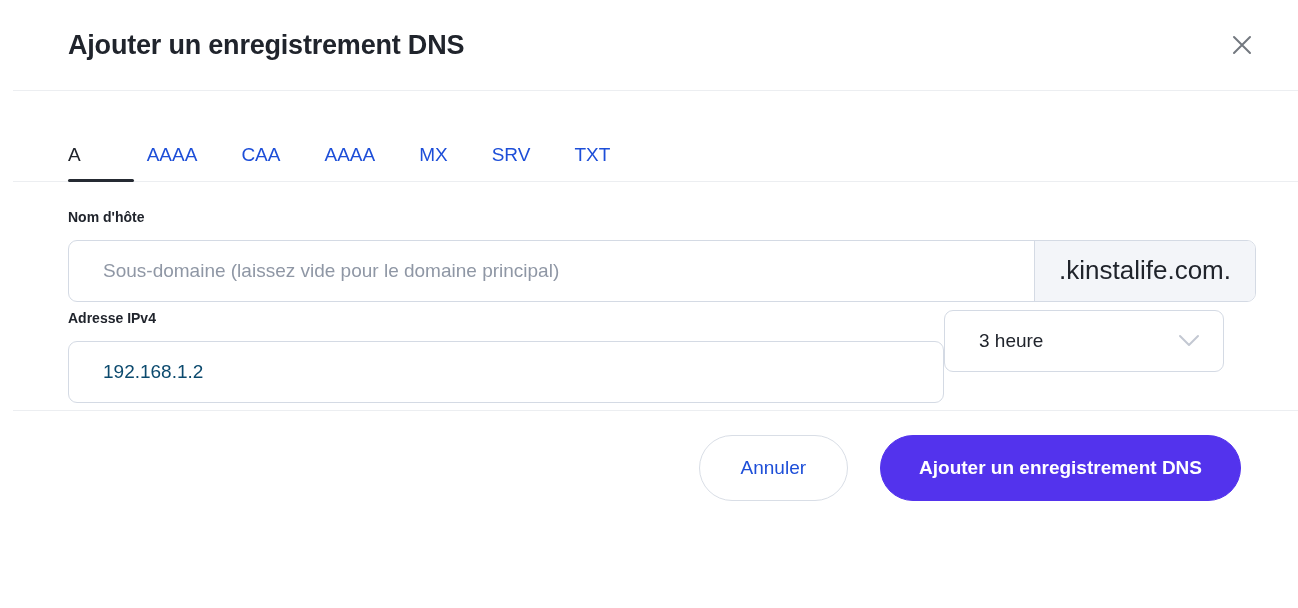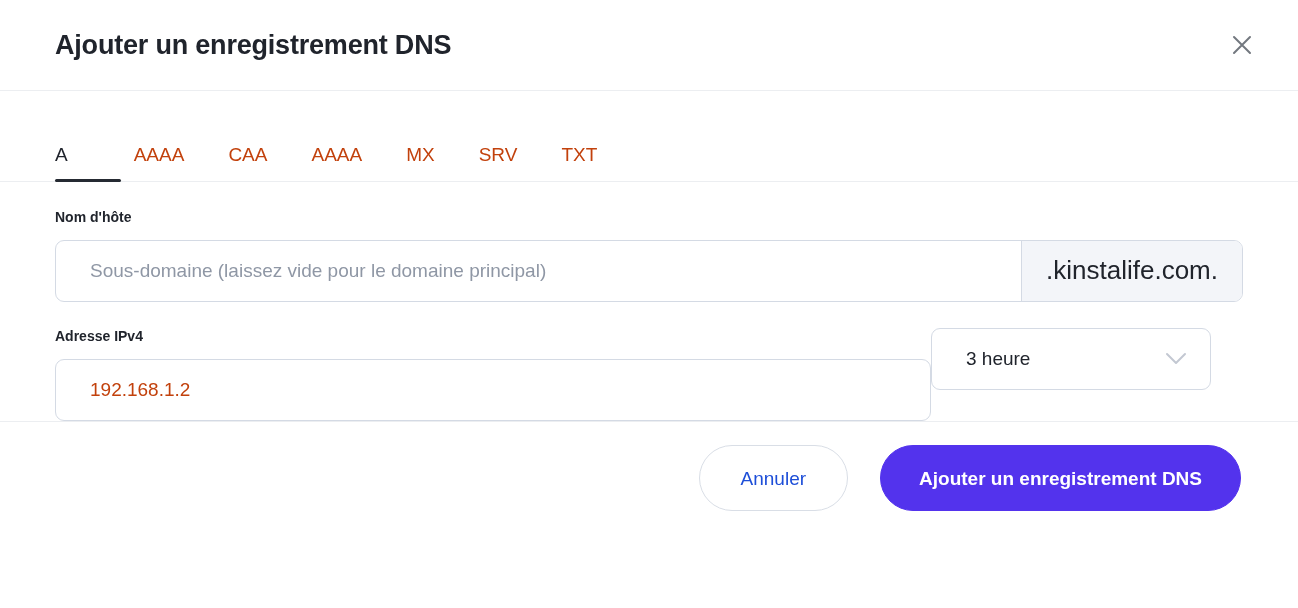--- a/index.html
+++ b/index.html
@@ -17,20 +17,21 @@
   }
 
   .modal {
     position: relative;
     width: 1298px;
     height: 524px;
     background: #ffffff;
     box-sizing: border-box;
     display: flex;
     flex-direction: column;
+    padding-left: 13px;
   }
 
   
   .modal-header {
     height: 91px;
     min-height: 91px;
     border-bottom: 1px solid #eceef1;
     display: flex;
     align-items: center;
     justify-content: space-between;
@@ -79,21 +80,21 @@
   .tabs {
     display: flex;
     align-items: flex-end;
     gap: 0;
     position: relative;
     z-index: 2;
   }
   .tab {
     position: relative;
     font-size: 19px;
-    color: #c2410c;
+    color: #1d4ed8;
     background: none;
     border: none;
     padding: 0 22px 18px 22px;
     cursor: pointer;
     font-family: inherit;
     line-height: 1;
     white-space: nowrap;
   }
   .tab:first-child { padding-left: 0; margin-right: 22px; }
   .tab.active {
@@ -160,34 +161,34 @@
     padding: 0 24px;
     background: #f3f5f9;
     border-left: 1px solid #d4dae4;
     font-size: 26px;
     color: #20242c;
     white-space: nowrap;
   }
 
   .row-two {
     display: flex;
-    margin-top: 26px;
+    margin-top: 8px;
   }
   .col-ip { width: 876px; }
   .col-ttl { width: 280px; }
 
   .plain-input {
     width: 100%;
     height: 62px;
     border: 1px solid #d4dae4;
     border-radius: 9px;
     background: #ffffff;
     font-size: 19px;
     font-family: inherit;
-    color: #c2410c;
+    color: #0c4a6e;
     padding: 0 34px;
     box-sizing: border-box;
     outline: none;
   }
 
   .select-wrap {
     position: relative;
     width: 100%;
     height: 62px;
   }

